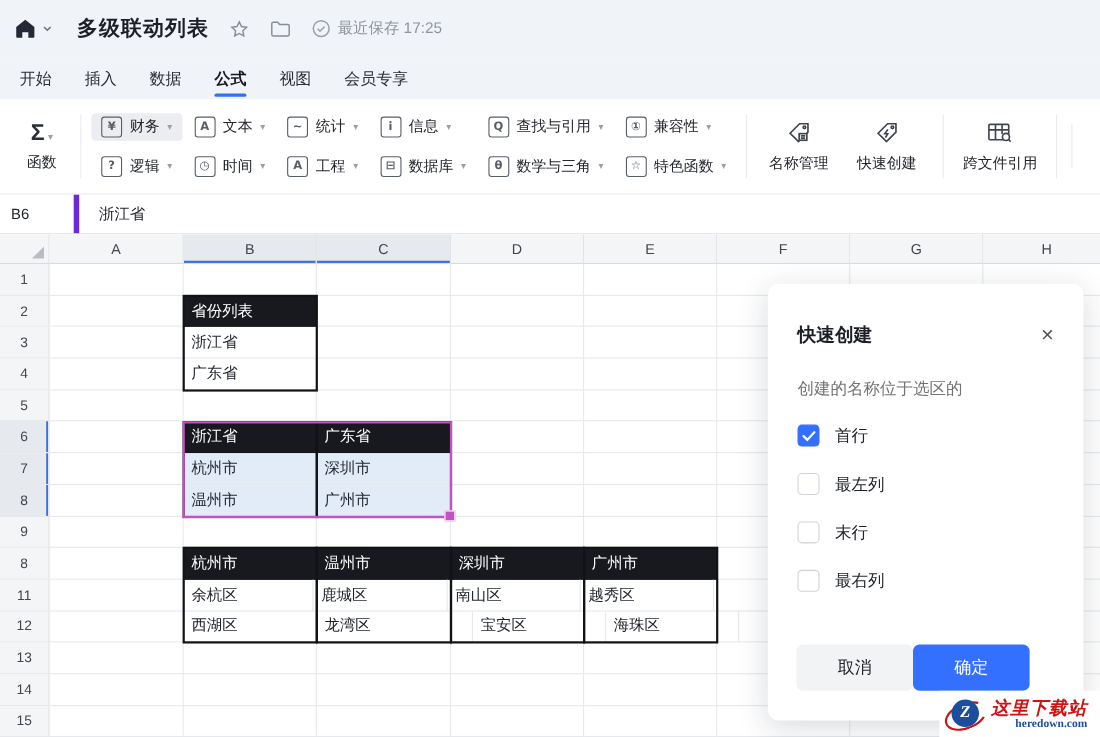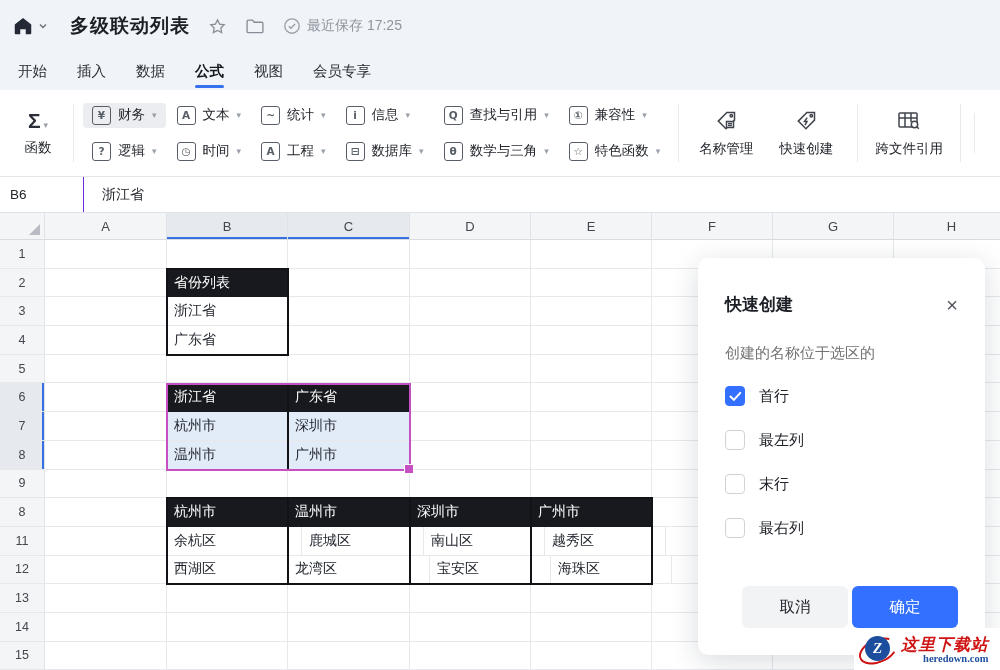--- a/index.html
+++ b/index.html
@@ -40,22 +40,22 @@
     font-family:"DejaVu Sans",sans-serif;}
   .cat::after{content:"▾";font-size:9px;color:#9aa0a8;}
   .tools{display:flex;align-items:center;gap:4px;}
   .tool{display:flex;flex-direction:column;align-items:center;gap:4px;min-width:76px;
     font-size:13.5px;color:#23262c;cursor:pointer;white-space:nowrap;}
   .rib-frag{width:10px;height:40px;border-left:1px solid #e8eaee;margin-left:4px;
     display:flex;align-items:center;color:#8a8f98;font-size:13px;overflow:hidden;}
   
   .fbar{position:absolute;left:0;top:177px;width:1000px;height:36px;background:#fff;
     border-bottom:1px solid #dfe2e6;display:flex;align-items:stretch;box-sizing:border-box;}
-  .namebox{width:84px;display:flex;align-items:center;padding-left:10px;font-size:13.5px;
-    color:#23262c;border-right:1px solid #6d28d9;box-sizing:border-box;}
+  .namebox{width:72px;display:flex;align-items:center;padding-left:10px;font-size:13.5px;
+    color:#23262c;border-right:5px solid #6d28d9;box-sizing:border-box;}
   .fcontent{display:flex;align-items:center;padding-left:18px;font-size:14px;color:#23262c;flex:1;}
   
   .sheet{position:absolute;left:0;top:213px;width:1000px;height:457px;overflow:hidden;background:#fff;}
   .grid{position:relative;width:1010px;}
   .sh-row{display:flex;}
   .hcell,.rnum,.cell{box-sizing:border-box;flex:none;}
   .hcell{height:27px;background:#f4f5f7;border-right:1px solid #e0e3e7;border-bottom:1px solid #d8dbe0;
     display:flex;align-items:center;justify-content:center;font-size:13px;color:#42464d;position:relative;cursor:pointer;}
   .hcell.selcol{background:#e6e9ee;box-shadow:inset 0 -2px 0 #3571e3;}
   .corner{width:45px;position:relative;}
@@ -80,21 +80,21 @@
     padding:27px;}
   .dlg-head{display:flex;align-items:center;justify-content:space-between;margin-top:8px;}
   .dlg-title{font-size:17px;font-weight:700;color:#1c1f26;}
   .dlg-close{font-size:20px;color:#51565e;cursor:pointer;line-height:16px;}
   .dlg-sub{margin-top:28px;font-size:15px;color:#737373;}
   .opt{display:flex;align-items:center;gap:14px;margin-top:22px;height:22px;cursor:pointer;}
   .cbox{width:20px;height:20px;border:1.5px solid #d0d3d8;border-radius:4px;box-sizing:border-box;
     background:#fff;display:flex;align-items:center;justify-content:center;flex:none;}
   .cbox.checked{background:#3370ff;border-color:#3370ff;}
   .opt-label{font-size:15px;color:#21242b;}
-  .dlg-btns{position:absolute;left:44px;right:27px;bottom:27px;display:flex;justify-content:space-between;}
+  .dlg-btns{position:absolute;left:26px;right:27px;bottom:27px;display:flex;justify-content:flex-start;}
   .btn{width:106px;height:42px;border-radius:6px;display:flex;align-items:center;justify-content:center;
     font-size:15.5px;cursor:pointer;box-sizing:border-box;}
   .btn.cancel{background:#f2f3f5;color:#21242b;}
   .btn.confirm{background:#3370ff;color:#fff;}
   
   .wmark{position:absolute;right:0;bottom:0;width:146px;height:42px;background:#fff;z-index:60;
     display:flex;align-items:center;padding-left:4px;box-sizing:border-box;}
   .wlogo{position:relative;width:40px;height:36px;flex:none;}
   .worbit{position:absolute;left:0px;top:8px;width:36px;height:20px;border:2.5px solid #cf1313;
     border-radius:50%;transform:rotate(-22deg);border-right-color:transparent;}
@@ -360,21 +360,21 @@
         <div class="cell dark" style="width: 122px;">温州市</div>
         <div class="cell dark" style="width: 121px;">深圳市</div>
         <div class="cell dark" style="width: 121px;">广州市</div>
         <div class="cell" style="width: 121px;"></div>
         <div class="cell" style="width: 121px;"></div>
         <div class="cell" style="width: 116px;"></div>
       </div>
       <div class="sh-row">
         <div class="rnum">11</div>
         <div class="cell" style="width: 122px;"></div>
-        <div class="cell" style="width: 135px;">余杭区</div>
+        <div class="cell" style="width: 118px;">余杭区</div>
         <div class="cell" style="width: 122px;">鹿城区</div>
         <div class="cell" style="width: 121px;">南山区</div>
         <div class="cell" style="width: 121px;">越秀区</div>
         <div class="cell" style="width: 121px;"></div>
         <div class="cell" style="width: 121px;"></div>
         <div class="cell" style="width: 116px;"></div>
       </div>
       <div class="sh-row">
         <div class="rnum">12</div>
         <div class="cell" style="width: 122px;"></div>

